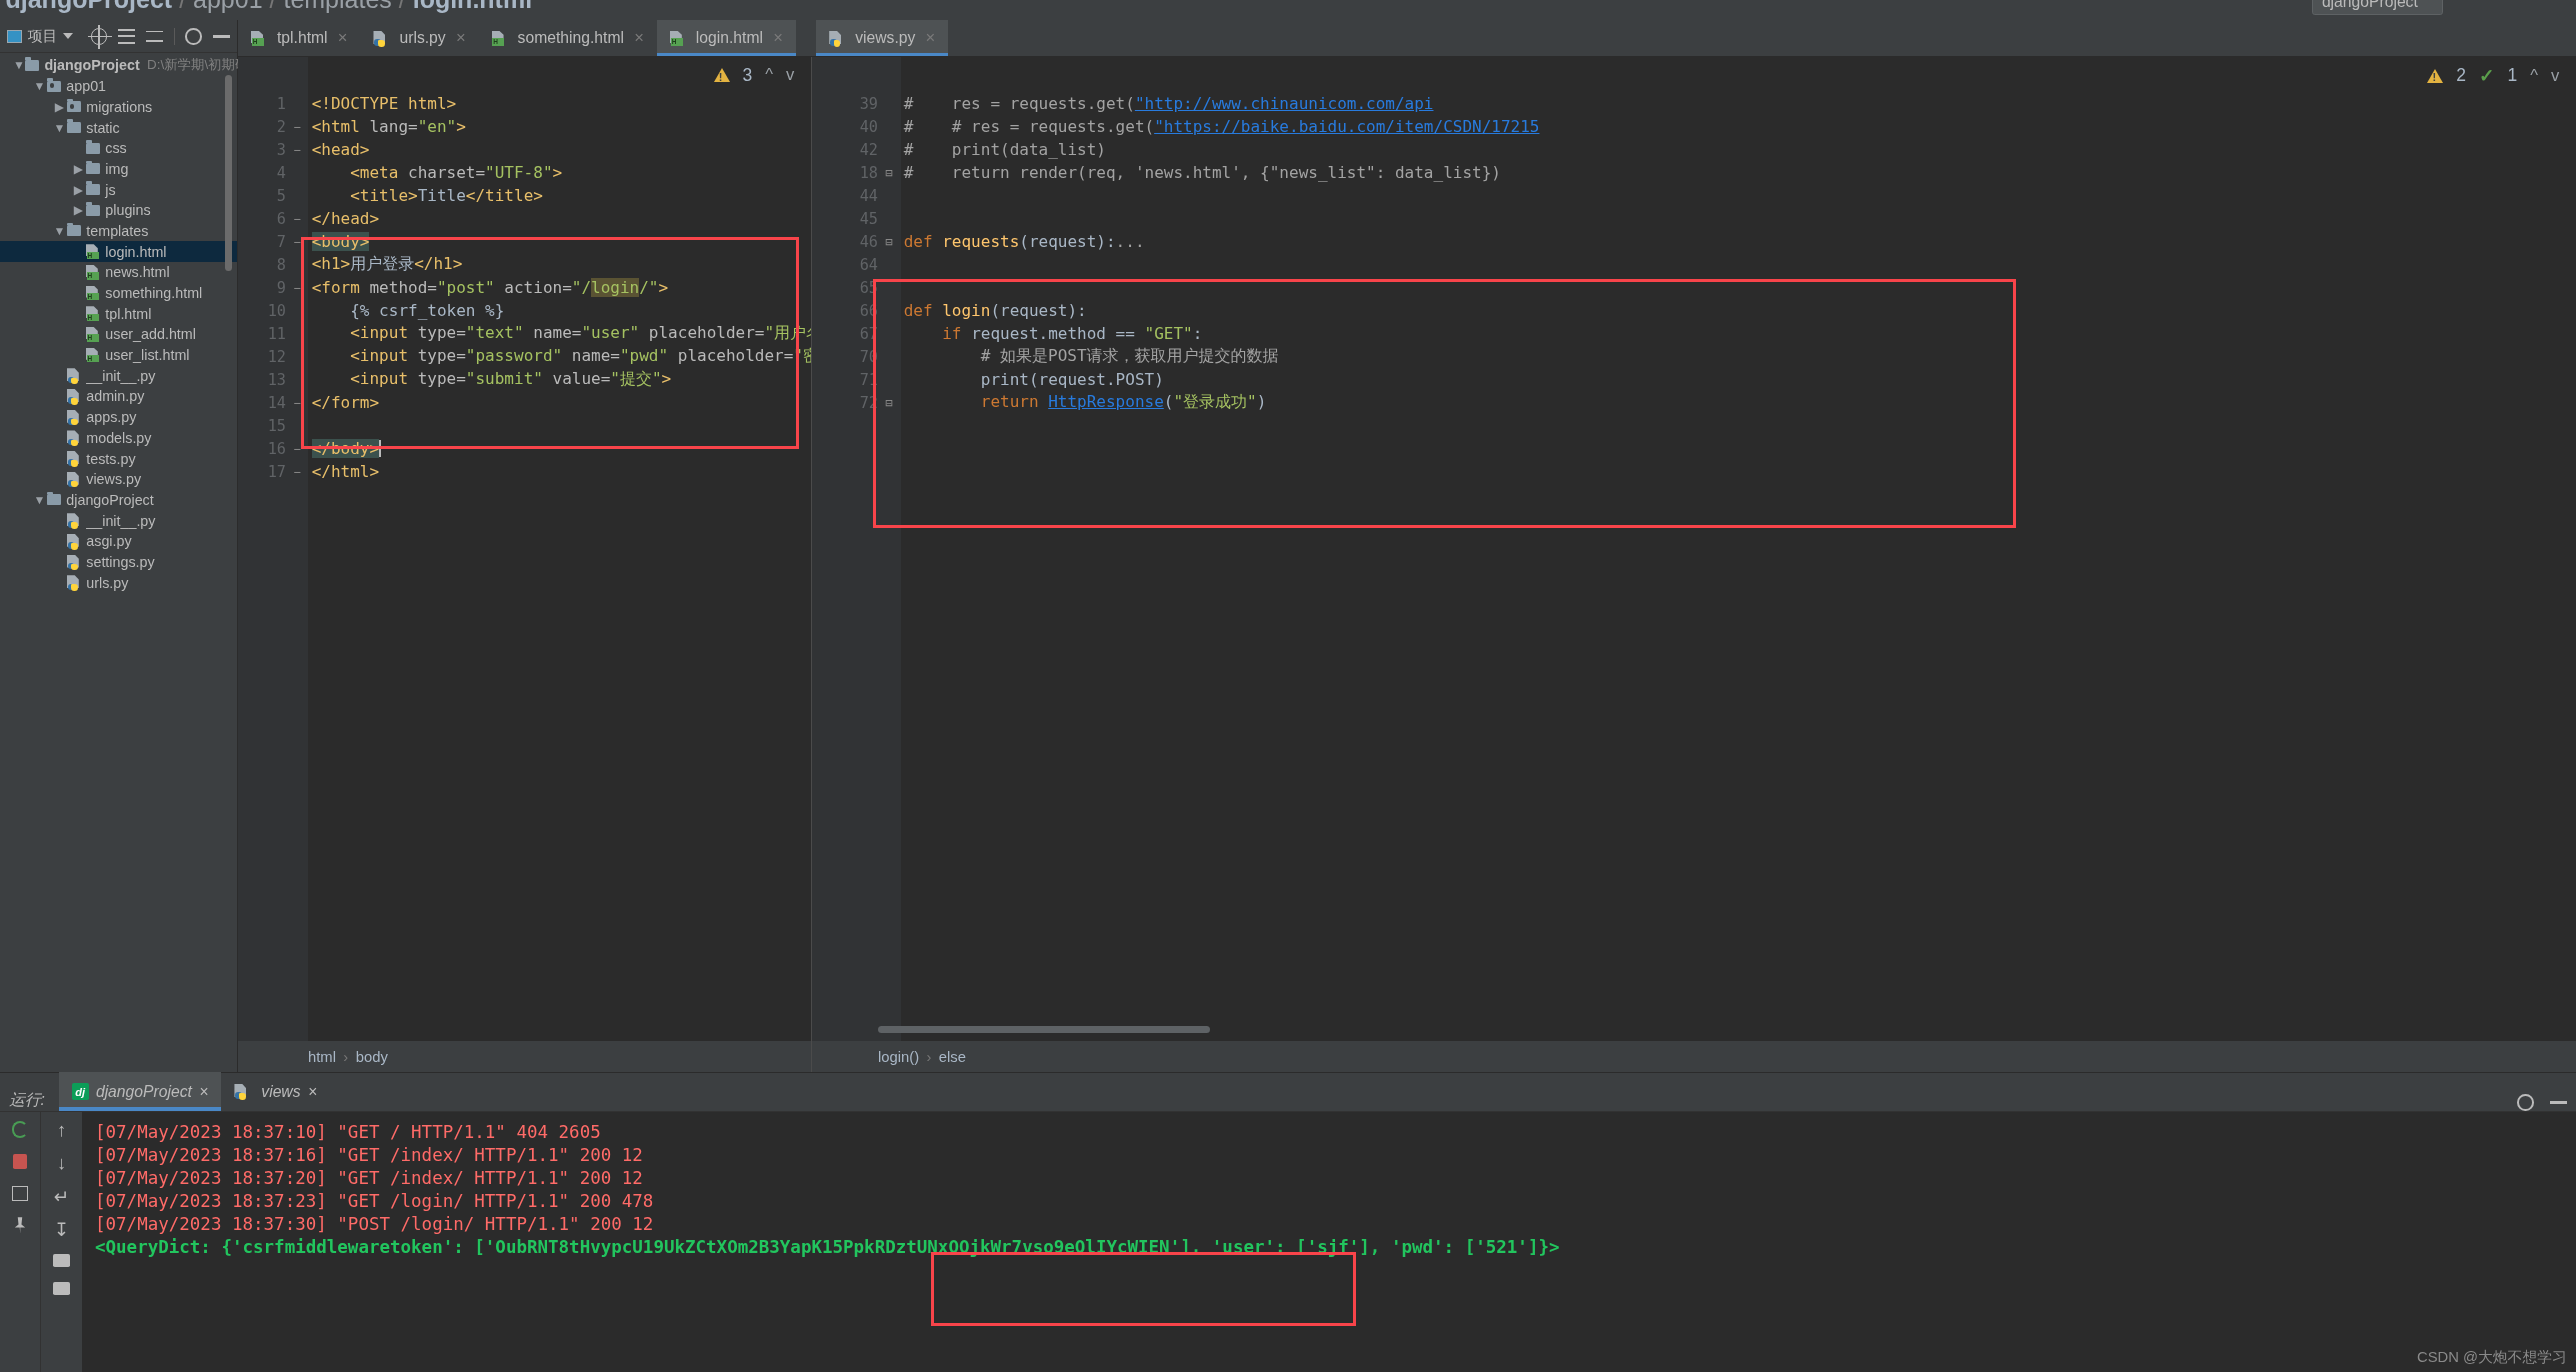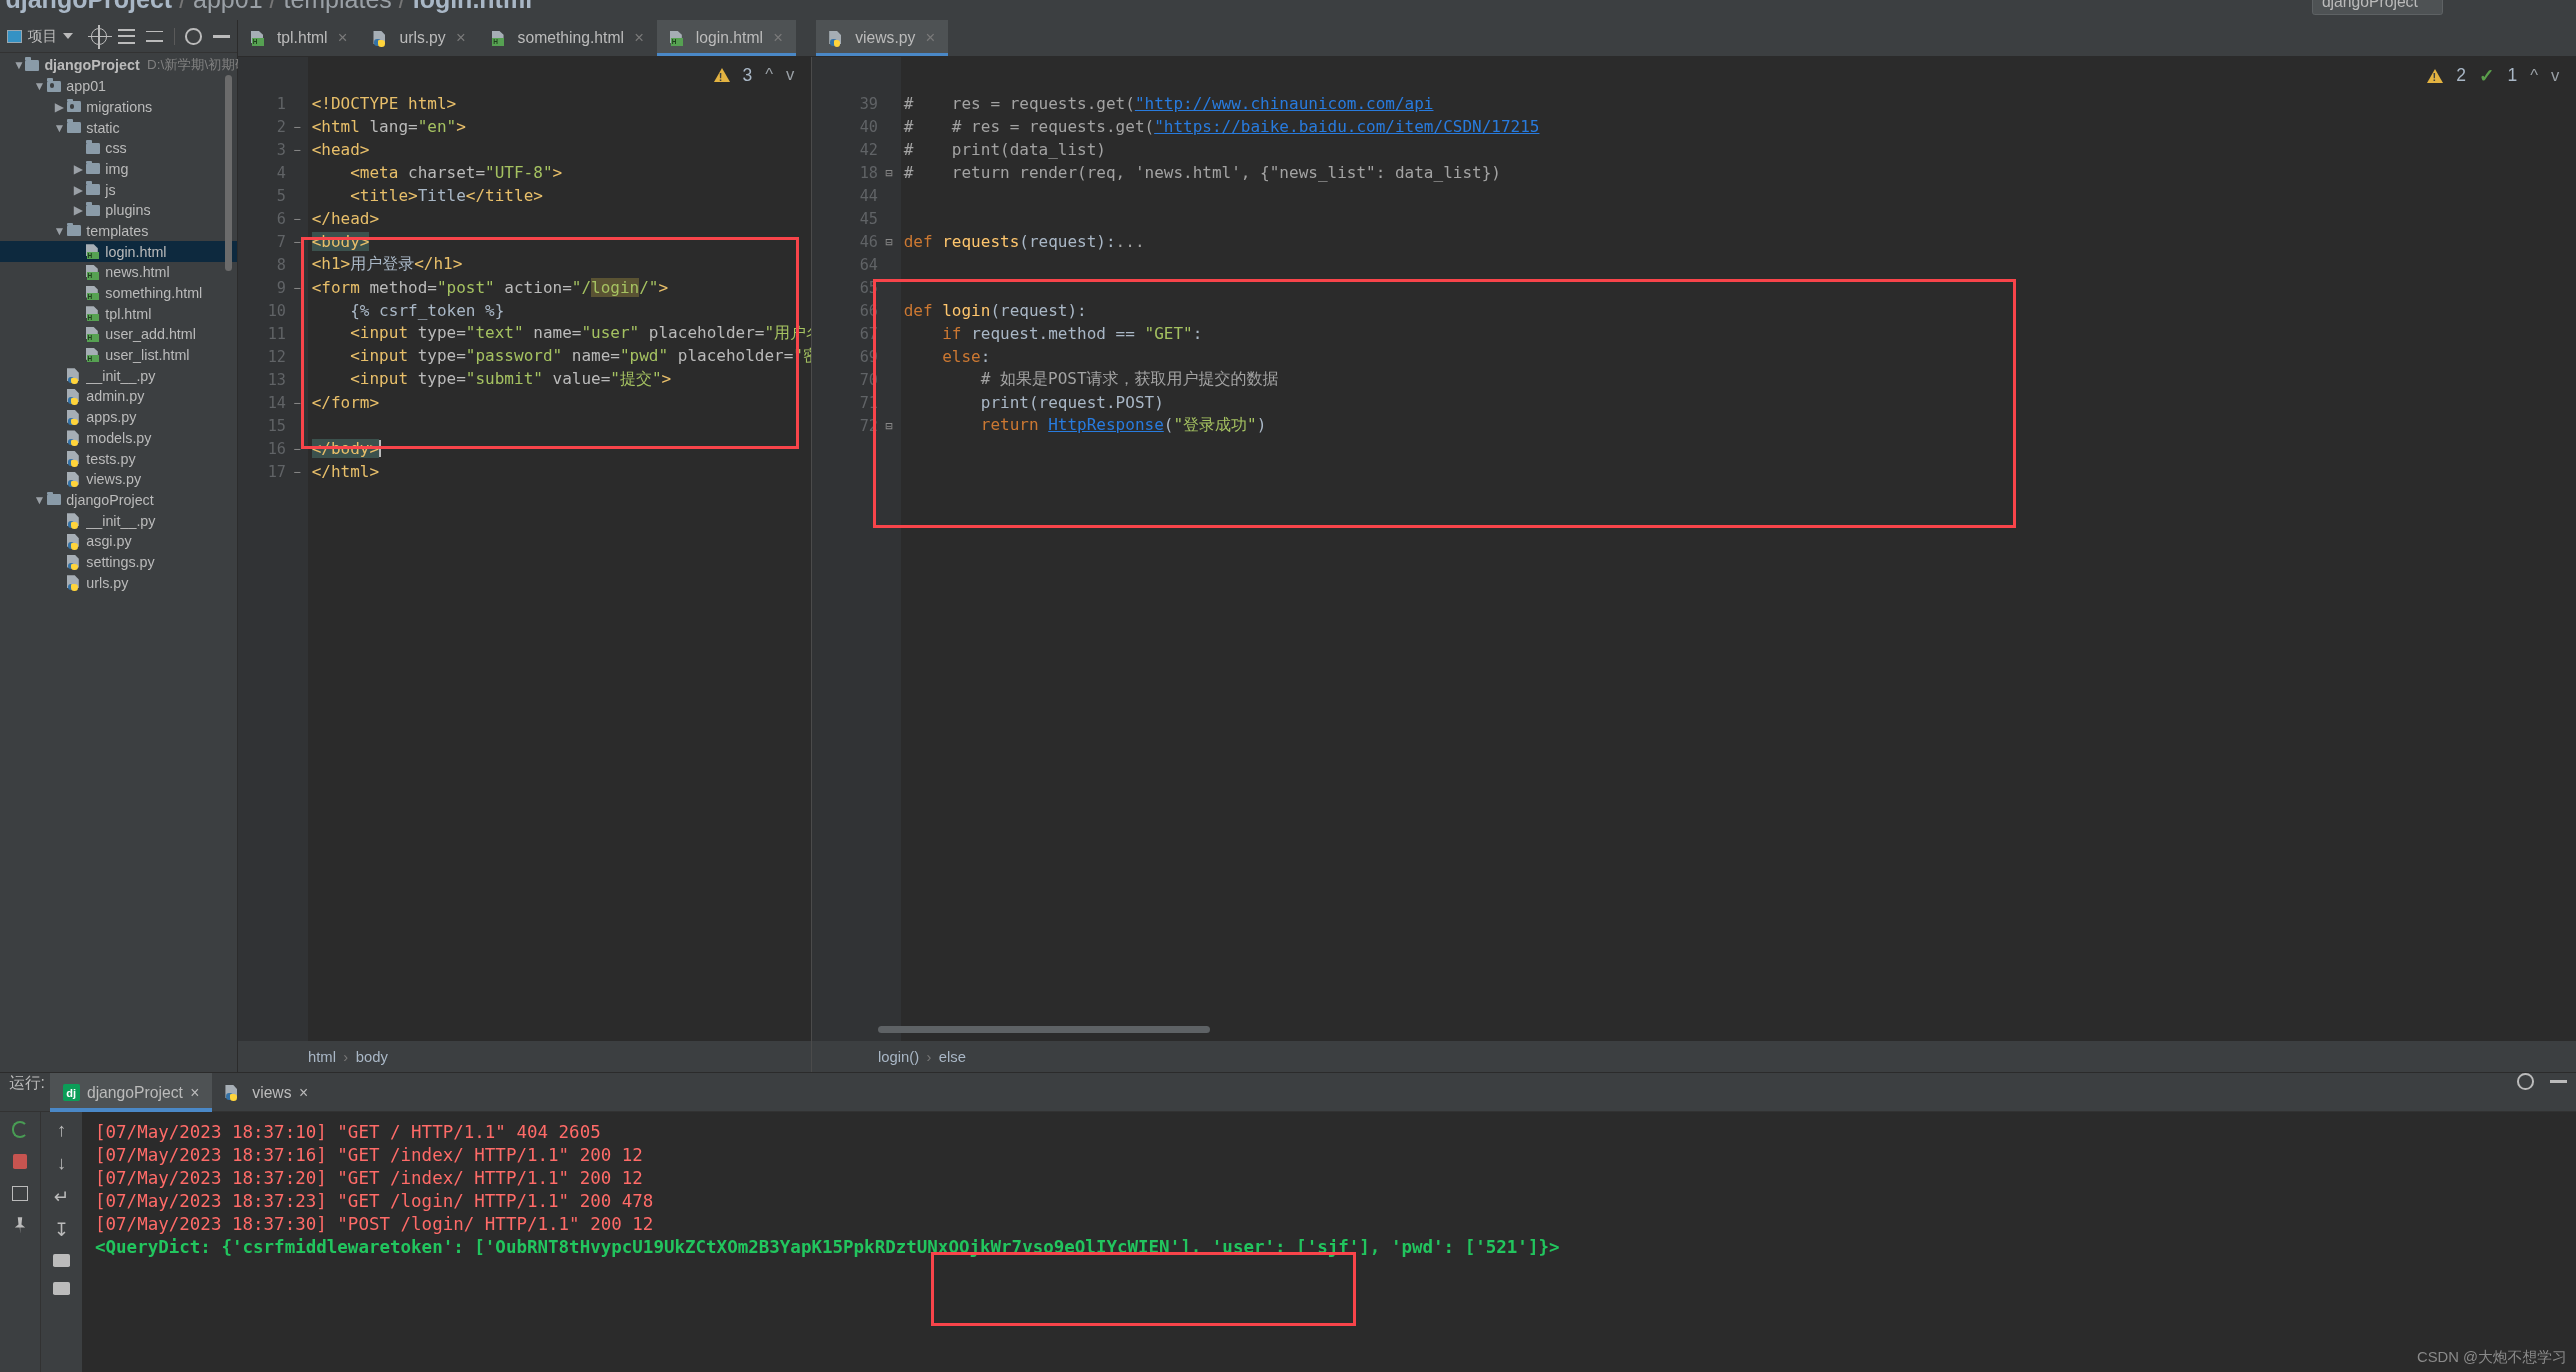--- a/index.html
+++ b/index.html
@@ -191,22 +191,22 @@
   .hscroll {
     position:absolute; height:7.4px; background:#5e6265; border-radius:3.7px;
   }
 
   
   .run-pane {
     position: absolute; left: 0; top: 1072px; right: 0; bottom: 0; background: #3c3f41;
     border-top: 0.9px solid #2b2b2b;
   }
   .run-header {
-    height: 39px; display:flex; align-items:flex-start; gap: 5px; padding: 0 9.2px;
-    border-bottom: 0.9px solid #323232; position: relative;
+    height: 39px; display:flex; align-items:flex-end; gap: 14px; padding: 0 9.2px;
+    border-bottom: 0.9px solid #323232; position: relative; font-style: italic;
   }
   .run-label { color: #bbbbbb; font-size: 15.7px; }
   .rtab {
     display:flex; align-items:center; gap:7.4px; padding: 0 13px; height: 39px;
     font-size:15.7px; color:#bbbbbb;
   }
   .rtab.active { background:#4e5254; position:relative; }
   .rtab.active::after{content:"";position:absolute;left:0;right:0;bottom:0;height:3.7px;background:#4a88c7;}
   .dj-ico {
     width:16.6px;height:16.6px;background:#0c9d58;color:#fff;font-size:11px;font-weight:bold;
@@ -631,21 +631,20 @@
             <div class="cline"><span class="ln">40</span><span class="fold"></span><span class="code"><span class="t-com">#    # res = requests.get(</span><span class="t-com t-link">"https://baike.baidu.com/item/CSDN/17215</span></span></div>
             <div class="cline"><span class="ln">42</span><span class="fold"></span><span class="code"><span class="t-com">#    print(data_list)</span></span></div>
             <div class="cline"><span class="ln">18</span><span class="fold">⊟</span><span class="code"><span class="t-com">#    return render(req, 'news.html', {"news_list": data_list})</span></span></div>
             <div class="cline"><span class="ln">44</span><span class="fold"></span><span class="code"></span></div>
             <div class="cline"><span class="ln">45</span><span class="fold"></span><span class="code"></span></div>
             <div class="cline"><span class="ln">46</span><span class="fold">⊟</span><span class="code"><span class="t-kw">def </span><span class="t-fn">requests</span><span class="t-txt">(request):</span><span class="t-com">...</span></span></div>
             <div class="cline"><span class="ln">64</span><span class="fold"></span><span class="code"></span></div>
             <div class="cline"><span class="ln">65</span><span class="fold"></span><span class="code"></span></div>
             <div class="cline"><span class="ln">66</span><span class="fold"></span><span class="code"><span class="t-kw">def </span><span class="t-fn">login</span><span class="t-txt">(request):</span></span></div>
             <div class="cline"><span class="ln">67</span><span class="fold"></span><span class="code">    <span class="t-kw">if </span><span class="t-txt">request.method == </span><span class="t-str">"GET"</span><span class="t-txt">:</span></span></div>
-            <div class="cline"><span class="ln">69</span><span class="fold"></span><span class="code">    <span class="t-kw">else</span><span class="t-txt">:</span></span></div>
             <div class="cline"><span class="ln">70</span><span class="fold"></span><span class="code">        <span class="t-com"># 如果是POST请求，获取用户提交的数据</span></span></div>
             <div class="cline"><span class="ln">71</span><span class="fold"></span><span class="code">        <span class="t-txt">print(request.POST)</span></span></div>
             <div class="cline"><span class="ln">72</span><span class="fold">⊟</span><span class="code">        <span class="t-kw">return </span><span class="t-link">HttpResponse</span><span class="t-txt">(</span><span class="t-str">"登录成功"</span><span class="t-txt">)</span></span></div>
           </div>
 
         <div class="inspect">
           <span class="warn-tri"></span>
           <span>2</span>
           <span class="ok-check">✓</span>
           <span>1</span>

